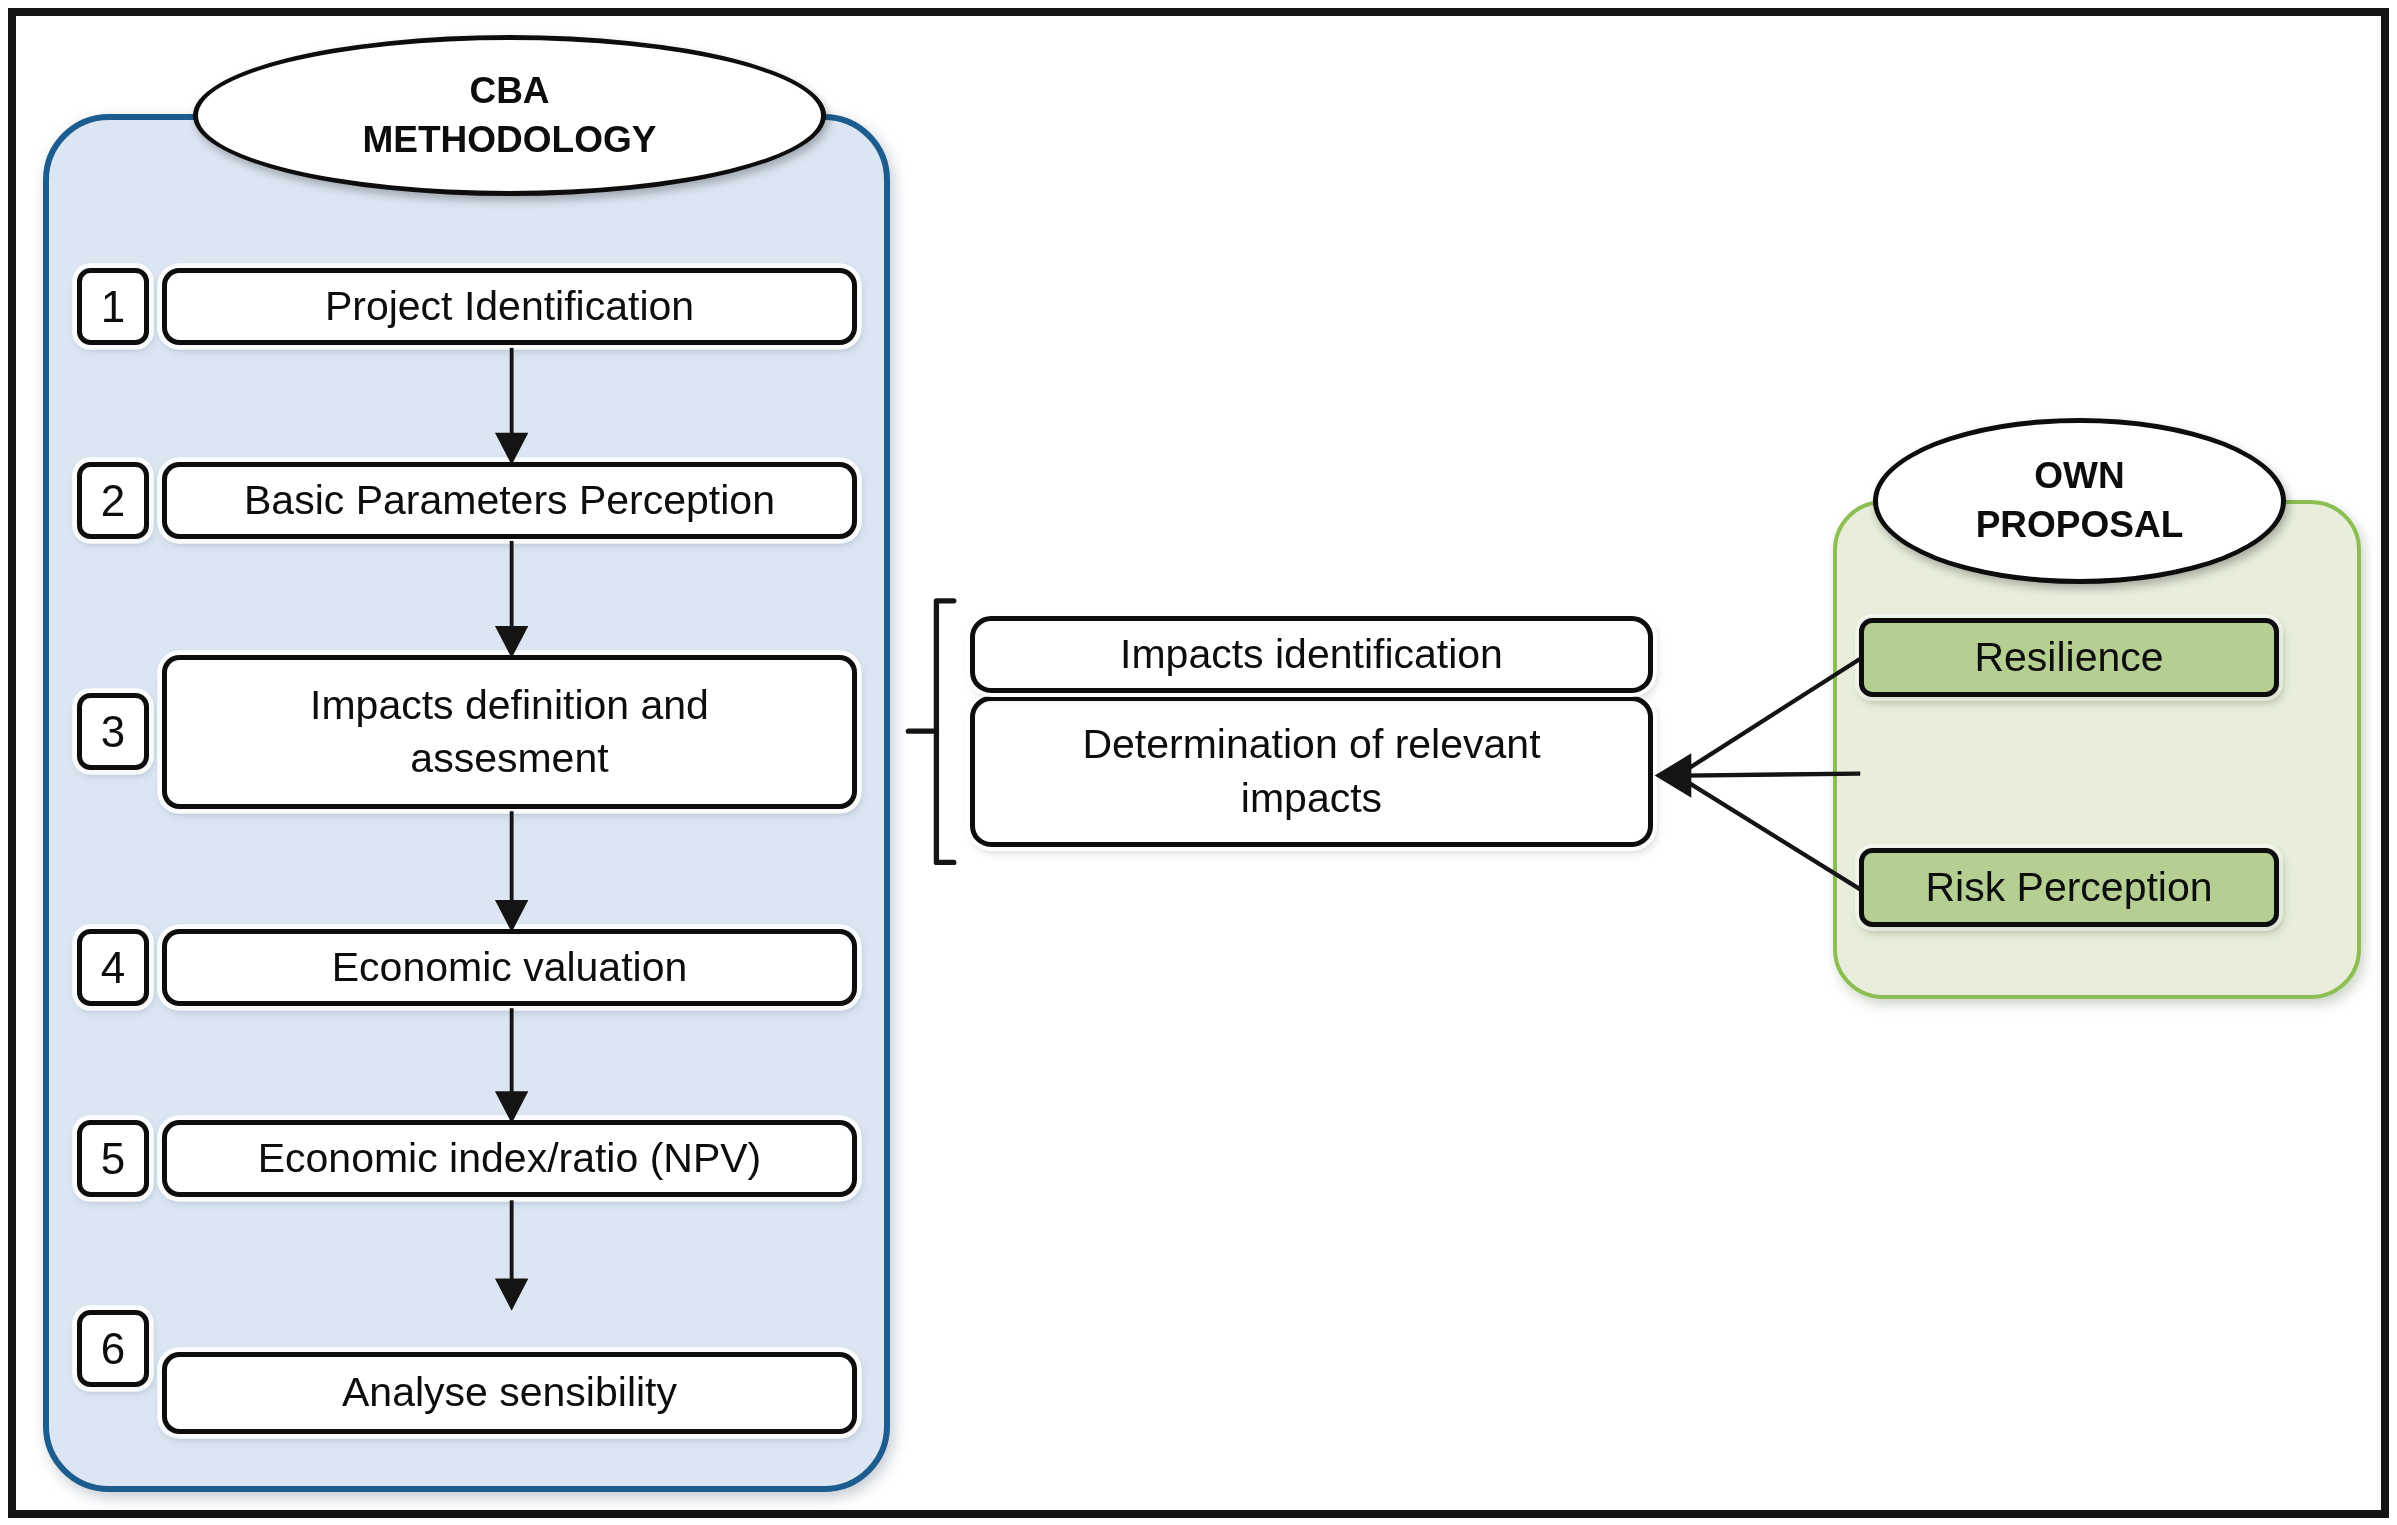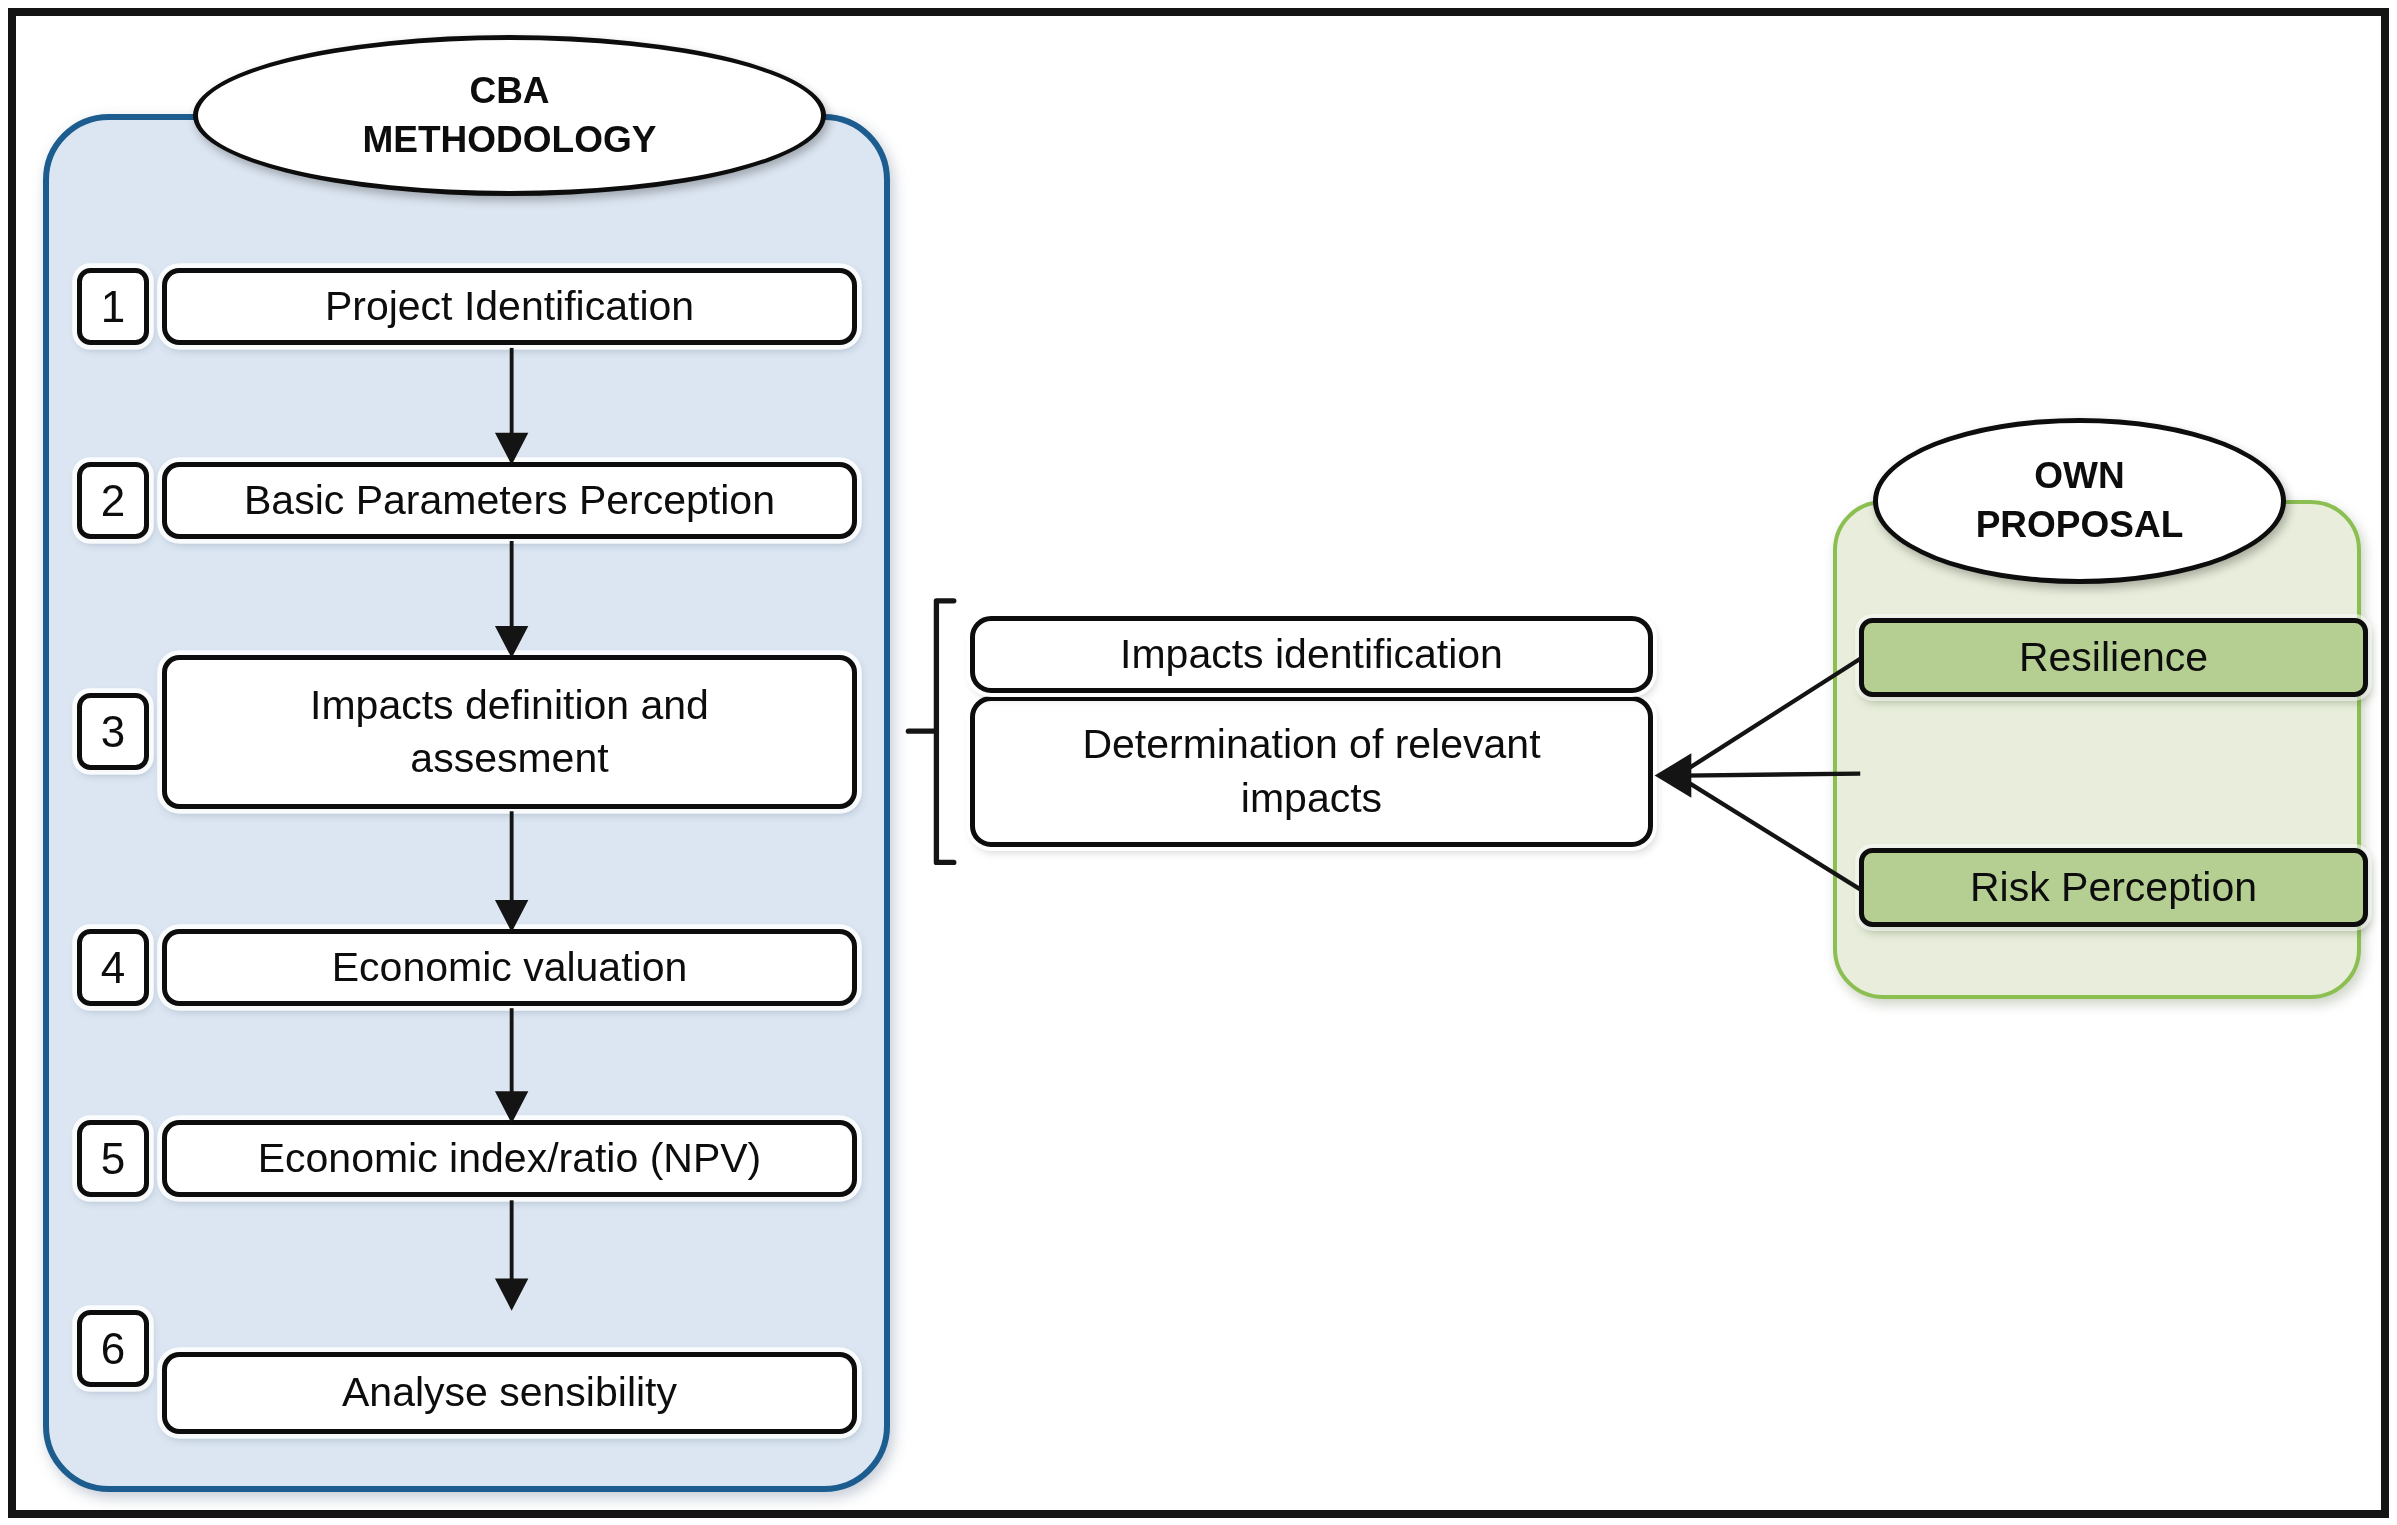--- a/index.html
+++ b/index.html
@@ -71,21 +71,21 @@
     display:flex;align-items:center;justify-content:center;text-align:center;
     font-size:41px;line-height:1.3;z-index:3;
     box-shadow:0 0 0 3.9px #fff,2.9px 4.8px 9.7px rgba(0,0,0,.18);
   }
   .mid-top{top:616px;height:77px;}
   .mid-bottom{top:696px;height:151px;}
   .mid-bottom .lbl{max-width:541px;}
 
   
   .greenbox{
-    position:absolute;left:1859px;width:509px;height:79px;
+    position:absolute;left:1859px;width:420px;height:79px;
     background:var(--greenbox-fill);border:5.8px solid var(--ink);border-radius:13.5px;
     display:flex;align-items:center;justify-content:center;text-align:center;
     font-size:41px;z-index:3;
     box-shadow:0 0 0 3.9px rgba(255,255,255,.55),2.9px 4.8px 9.7px rgba(60,80,40,.35);
   }
   .g1{top:618px;} .g2{top:732px;} .g3{top:848px;}
 
   .overlay{position:absolute;left:0;top:0;width:2397px;height:1526px;z-index:5;pointer-events:none;}
 </style>
 </head>

